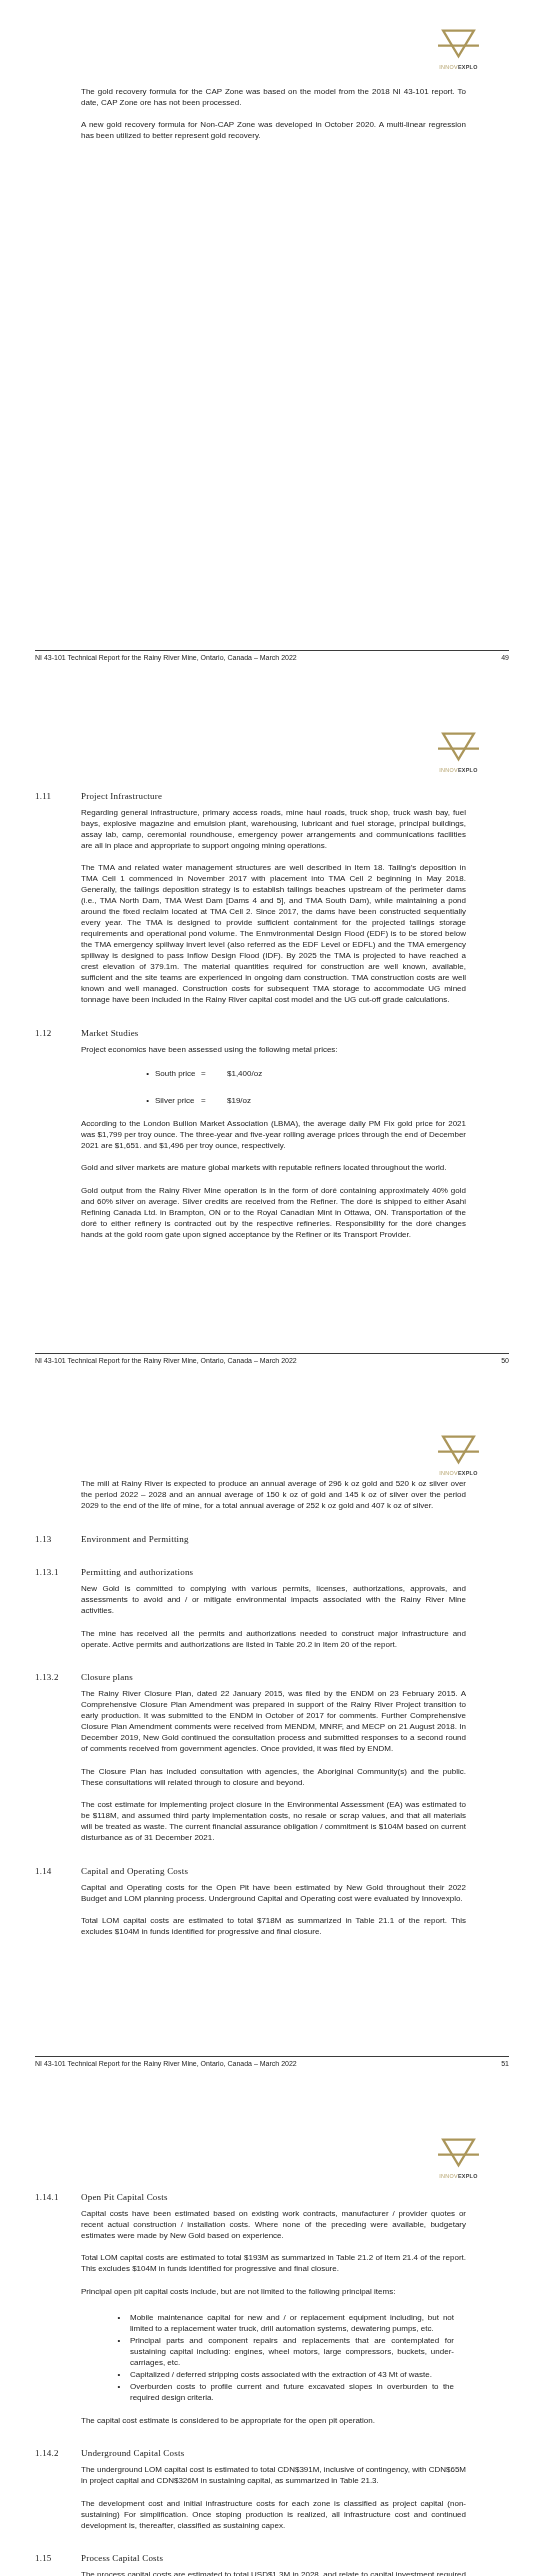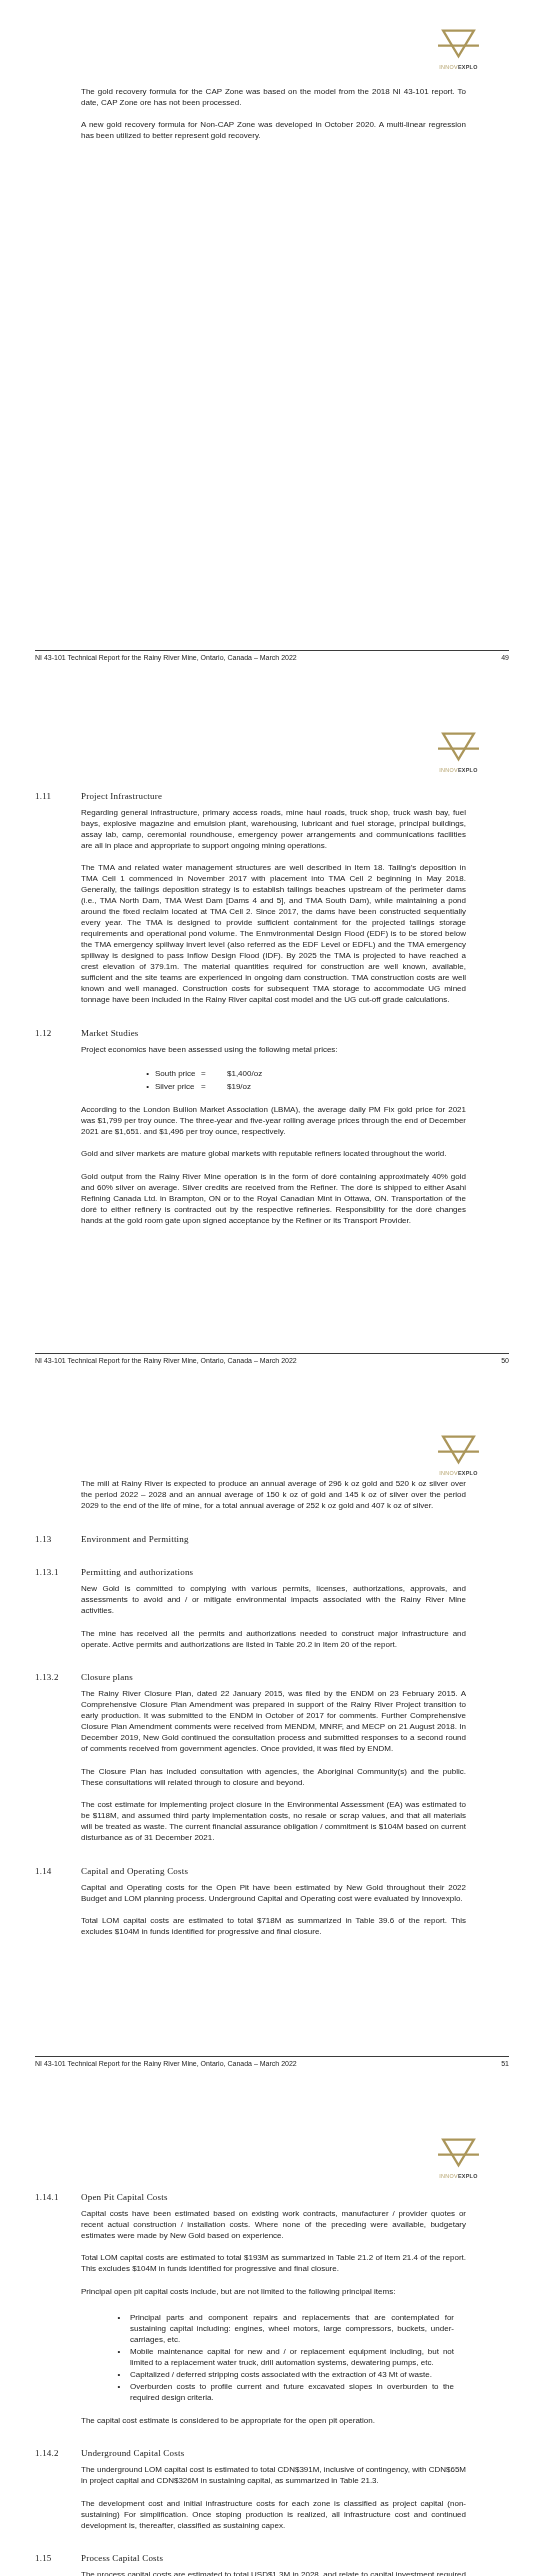--- a/index.html
+++ b/index.html
@@ -85,21 +85,21 @@
   .price-list {
     margin: 12.4px 0 12.4px 0;
     padding: 0 0 0 120px;
   }
   .price-row {
     position: relative;
     display: flex;
     font-size: 8px;
     line-height: 11px;
   }
-  .price-row + .price-row { margin-top: 2px; }
+  .price-row + .price-row { margin-top: 16px; }
   .price-row::before {
     content: "\2022";
     position: absolute;
     left: -8.8px;
     top: 0;
   }
   .p-label { width: 46px; }
   .p-eq    { width: 26px; }
   
   .page-footer {
@@ -202,21 +202,21 @@
           <span class="htitle">Closure plans</span>
         </div>
         <p class="para">The Rainy River Closure Plan, dated 22 January 2015, was filed by the ENDM on 23 February 2015. A Comprehensive Closure Plan Amendment was prepared in support of the Rainy River Project transition to early production. It was submitted to the ENDM in October of 2017 for comments. Further Comprehensive Closure Plan Amendment comments were received from MENDM, MNRF, and MECP on 21 August 2018. In December 2019, New Gold continued the consultation process and submitted responses to a second round of comments received from government agencies. Once provided, it was filed by ENDM.</p>
         <p class="para">The Closure Plan has included consultation with agencies, the Aboriginal Community(s) and the public. These consultations will related through to closure and beyond.</p>
         <p class="para">The cost estimate for implementing project closure in the Environmental Assessment (EA) was estimated to be $118M, and assumed third party implementation costs, no resale or scrap values, and that all materials will be treated as waste. The current financial assurance obligation / commitment is $104M based on current disturbance as of 31 December 2021.</p>
         <div class="heading">
           <span class="hnum">1.14</span>
           <span class="htitle">Capital and Operating Costs</span>
         </div>
         <p class="para">Capital and Operating costs for the Open Pit have been estimated by New Gold throughout their 2022 Budget and LOM planning process. Underground Capital and Operating cost were evaluated by Innovexplo.</p>
-        <p class="para">Total LOM capital costs are estimated to total $718M as summarized in Table 39.6 of the report. This excludes $104M in funds identified for progressive and final closure.</p>
+        <p class="para">Total LOM capital costs are estimated to total $718M as summarized in Table 21.1 of the report. This excludes $104M in funds identified for progressive and final closure.</p>
       </div>
       <div class="page-footer">
         <span class="f-left">NI 43-101 Technical Report for the Rainy River Mine, Ontario, Canada – March 2022</span>
         <span class="f-right">51</span>
       </div>
     </section>
     <section class="page">
       <div class="logo">
         <svg width="43" height="31" viewBox="0 0 84 60" xmlns="http://www.w3.org/2000/svg">
           <path d="M12 5 H72 L42 55 Z" fill="none" stroke="#ab965a" stroke-width="4.5"></path>
@@ -226,22 +226,22 @@
       </div>
       <div class="page-body" style="top: 82px;">
         <div class="heading">
           <span class="hnum">1.14.1</span>
           <span class="htitle">Open Pit Capital Costs</span>
         </div>
         <p class="para">Capital costs have been estimated based on existing work contracts, manufacturer / provider quotes or recent actual construction / installation costs. Where none of the preceding were available, budgetary estimates were made by New Gold based on experience.</p>
         <p class="para">Total LOM capital costs are estimated to total $193M as summarized in Table 21.2 of Item 21.4 of the report. This excludes $104M in funds identified for progressive and final closure.</p>
         <p class="para">Principal open pit capital costs include, but are not limited to the following principal items:</p>
         <ul class="bullet-list">
+          <li>Mobile maintenance capital for new and / or replacement equipment including, but not limited to a replacement water truck, drill automation systems, dewatering pumps, etc.</li>
           <li>Principal parts and component repairs and replacements that are contemplated for sustaining capital including: engines, wheel motors, large compressors, buckets, under-carriages, etc.</li>
-          <li>Mobile maintenance capital for new and / or replacement equipment including, but not limited to a replacement water truck, drill automation systems, dewatering pumps, etc.</li>
           <li>Capitalized / deferred stripping costs associated with the extraction of 43 Mt of waste.</li>
           <li>Overburden costs to profile current and future excavated slopes in overburden to the required design criteria.</li>
         </ul>
         <p class="para">The capital cost estimate is considered to be appropriate for the open pit operation.</p>
         <div class="heading">
           <span class="hnum">1.14.2</span>
           <span class="htitle">Underground Capital Costs</span>
         </div>
         <p class="para">The underground LOM capital cost is estimated to total CDN$391M, inclusive of contingency, with CDN$65M in project capital and CDN$326M in sustaining capital, as summarized in Table 21.3.</p>
         <p class="para">The development cost and initial infrastructure costs for each zone is classified as project capital (non-sustaining) For simplification. Once stoping production is realized, all infrastructure cost and continued development is, thereafter, classified as sustaining capex.</p>

